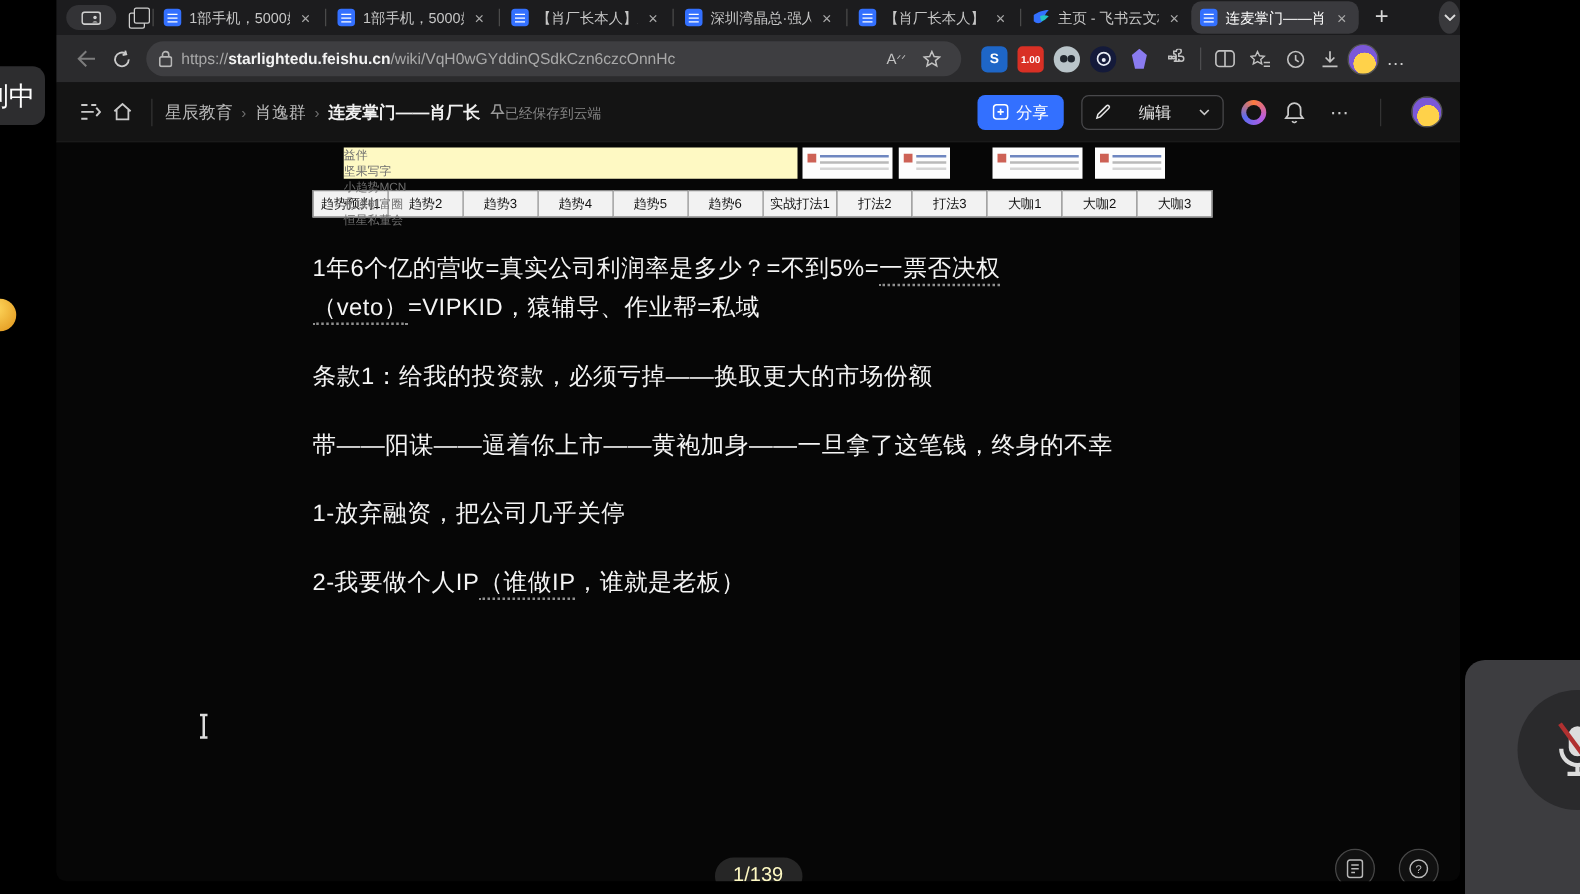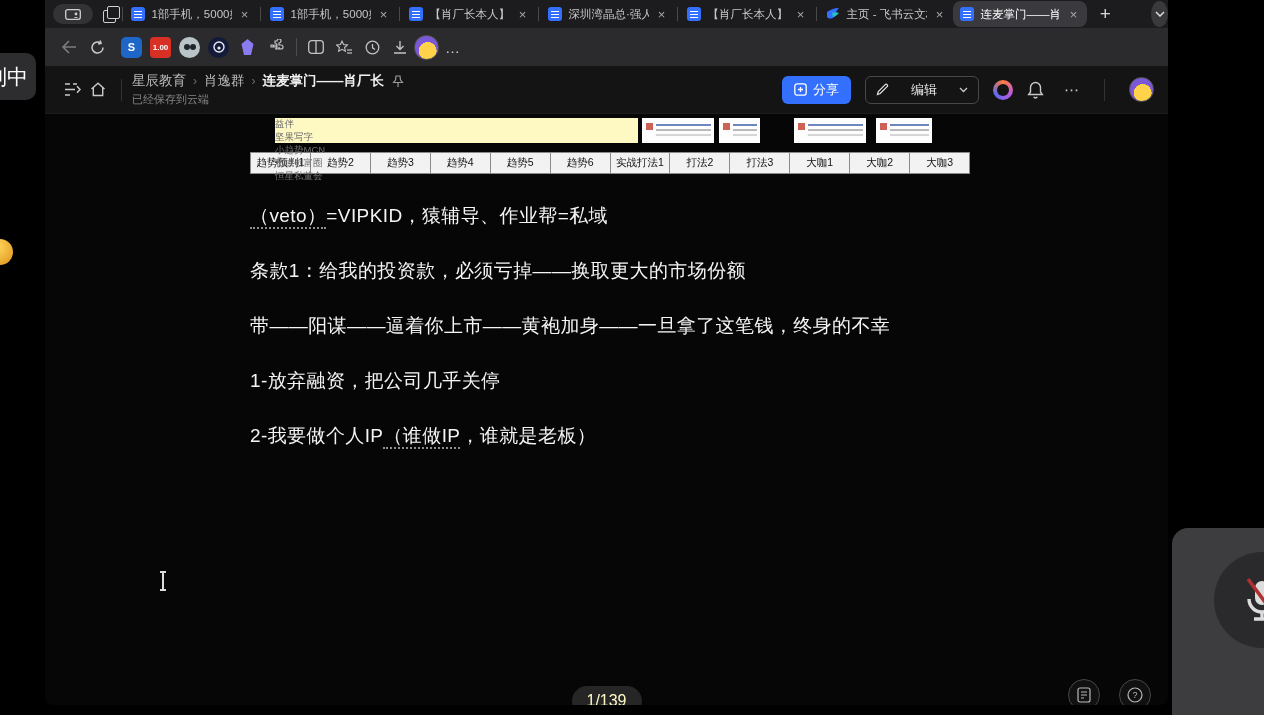--- a/index.html
+++ b/index.html
@@ -58,21 +58,21 @@
   .tb-sep { width:1px; height:18px; background:#4d4d4f; margin:0 5px;}
   #tb-avatar, #fs-avatar { width:25px; height:25px; border-radius:50%;
     background:radial-gradient(circle at 55% 65%, #ffd24a 0 45%, #7b58d8 46%); border:1px solid #555;}
   .dots { color:#cfcfcf; font-size:15px; letter-spacing:1px; margin-left:6px;}
 
   
   #fs-header { height:48px; background:#141414; display:flex; align-items:center; padding:0 14px;
     border-bottom:1px solid #1d1d1d;}
   .fs-ic { width:26px; height:26px; display:flex; align-items:center; justify-content:center; flex:none;}
   .v-div { width:1px; height:22px; background:#333; margin:0 10px;}
-  #crumbs { display:flex; flex-direction:column; justify-content:center;}
+  #crumbs { display:flex; flex-direction:row; justify-content:center;}
   .crumb-row { display:flex; align-items:center; font-size:13.5px; color:#b9b9b9;}
   .crumb-row .sep { color:#6f6f6f; margin:0 7px; font-size:12px;}
   .crumb-row .last { color:#f0f0f0; font-weight:700;}
   #saved { font-size:11px; color:#868686; margin-top:2px;}
   #fs-right { margin-left:auto; display:flex; align-items:center; gap:14px;}
   #share-btn { background:#3370ff; color:#fff; font-size:13px; height:28px; border-radius:6px;
     display:flex; align-items:center; padding:0 12px; gap:6px; border:none;}
   #edit-btn { background:transparent; color:#e8e8e8; font-size:13px; height:28px; border-radius:6px;
     border:1px solid #48484b; display:flex; align-items:center; padding:0 10px; gap:22px;}
   #ring-ic { width:20px; height:20px; border-radius:50%;
@@ -193,20 +193,33 @@
     <div class="tb-ic">
       <svg width="16" height="14" viewBox="0 0 16 14">
         <path d="M8 1 L2 7 L8 13 M2 7 H15" fill="none" stroke="#7d7d7d" stroke-width="1.6"></path>
       </svg>
     </div>
     <div class="tb-ic">
       <svg width="15" height="15" viewBox="0 0 15 15">
         <path d="M13 7.5 A5.5 5.5 0 1 1 10.6 3" fill="none" stroke="#cbcbcb" stroke-width="1.5"></path>
         <path d="M10.2 0.5 L11 3.4 L8.1 4.1" fill="none" stroke="#cbcbcb" stroke-width="1.5"></path>
       </svg>
+    </div>
+    <div id="omnibox">
+      <svg width="11" height="14" viewBox="0 0 11 14">
+        <rect x="0.8" y="5.5" width="9.4" height="7.6" rx="1.5" fill="none" stroke="#b7b7b7" stroke-width="1.3"></rect>
+        <path d="M3 5.5 V3.8 A2.5 2.5 0 0 1 8 3.8 V5.5" fill="none" stroke="#b7b7b7" stroke-width="1.3"></path>
+      </svg>
+      <div id="url"><span>https://</span><b>starlightedu.feishu.cn</b><span>/wiki/VqH0wGYddinQSdkCzn6czcOnnHc</span></div>
+      <div class="tb-ic" style="color:#c2c2c2;font-size:12px;">A<span style="font-size:9px;">ᐟᐟ</span></div>
+      <div class="tb-ic">
+        <svg width="15" height="15" viewBox="0 0 15 15">
+          <path d="M7.5 1.2 L9.3 5.2 L13.7 5.6 L10.4 8.5 L11.4 12.8 L7.5 10.5 L3.6 12.8 L4.6 8.5 L1.3 5.6 L5.7 5.2 Z" fill="none" stroke="#c2c2c2" stroke-width="1.2"></path>
+        </svg>
+      </div>
     </div>
     <div class="ext-row">
       <div class="ext" style="background:#1e66c7;color:#fff;font-weight:700;">
           <span>S</span>
         </div>
       <div class="ext" style="background:#d93025;color:#fff;font-size:8px;font-weight:700;border-radius:4px;">
           <span>1.00</span>
         </div>
       <div class="ext" style="background:#b9c4c9;border-radius:50%;">
         <svg width="14" height="8" viewBox="0 0 14 8">
@@ -354,20 +367,21 @@
           <div class="cell">趋势6</div>
           <div class="cell">实战打法1</div>
           <div class="cell">打法2</div>
           <div class="cell">打法3</div>
           <div class="cell">大咖1</div>
           <div class="cell">大咖2</div>
           <div class="cell">大咖3</div>
         </div>
       <div id="paras-holder">
           <div class="para">
+            <div class="pline"><span>1年6个亿的营收=真实公司利润率是多少？=不到5%=</span><span class="sp-u">一票否决权</span></div>
             <div class="pline"><span class="sp-u">（veto）</span><span>=VIPKID，猿辅导、作业帮=私域</span></div>
           </div>
           <div class="para">
             <div class="pline"><span>条款1：给我的投资款，必须亏掉——换取更大的市场份额</span></div>
           </div>
           <div class="para">
             <div class="pline"><span>带——阳谋——逼着你上市——黄袍加身——一旦拿了这笔钱，终身的不幸</span></div>
           </div>
           <div class="para">
             <div class="pline"><span>1-放弃融资，把公司几乎关停</span></div>

